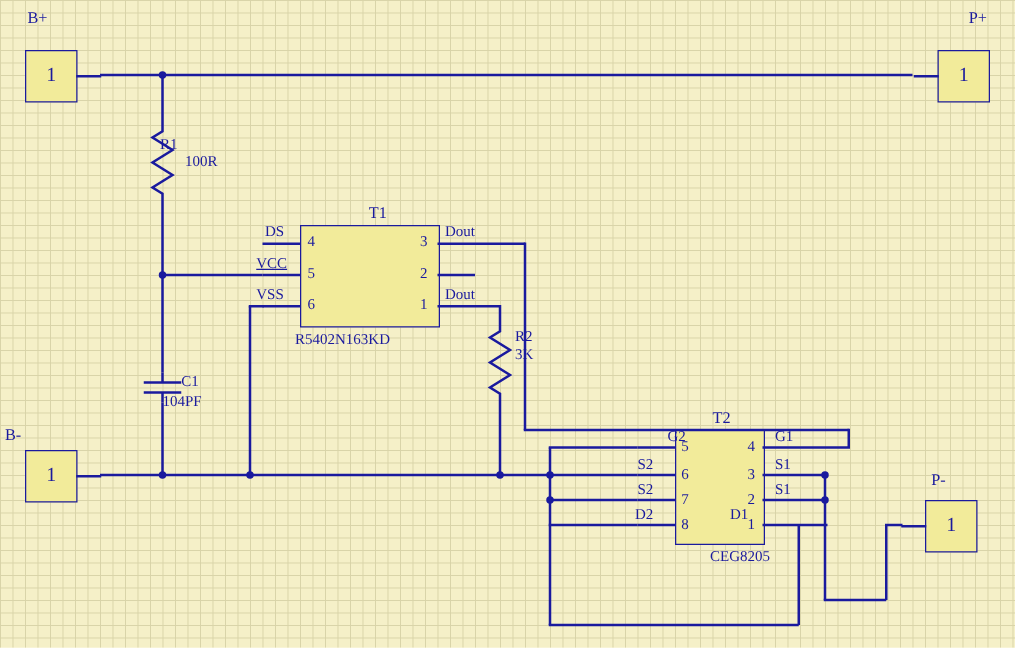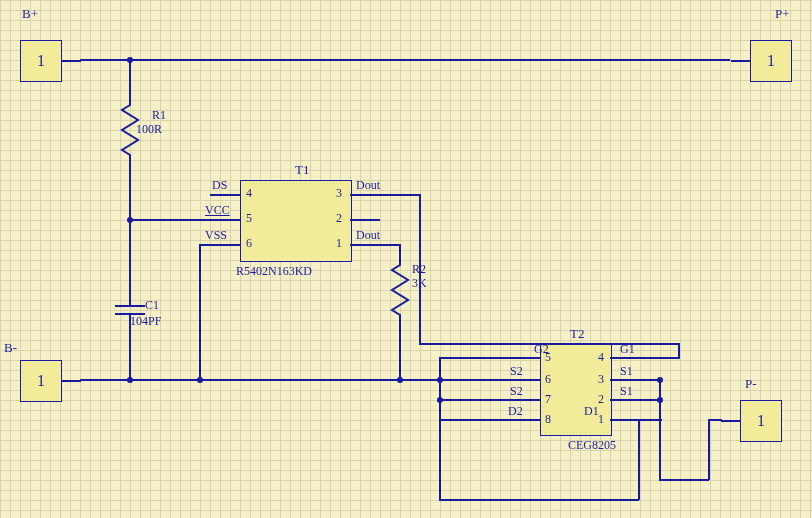--- a/index.html
+++ b/index.html
@@ -87,22 +87,22 @@
   </div>
 
   <div class="wire" style="left:80px; top:59px; width:650px; height:2px;"></div>
   <div class="junction" style="left:130px; top:60px;"></div>
 
   <div class="wire" style="left:129px; top:60px; width:2px; height:40px;"></div>
   <svg class="comp" style="left:120px; top:100px;" width="20" height="60">
     <polyline points="10,0 10,5 2,10 18,20 2,30 18,40 2,50 10,55 10,60"></polyline>
   </svg>
   <div class="wire" style="left:129px; top:160px; width:2px; height:60px;"></div>
-  <div class="txt small" style="left:152px; top:108px;">R1</div>
-  <div class="txt small" style="left:136px; top:122px;">100R</div>
+  <div class="txt small" style="left:128px; top:108px;">R1</div>
+  <div class="txt small" style="left:148px; top:122px;">100R</div>
 
   <div class="txt" style="left:295px; top:162px;">T1</div>
   <div class="chip" style="left:240px; top:180px; width:110px; height:80px;"></div>
 
   <div class="wire" style="left:210px; top:194px; width:30px; height:2px;"></div>
   <div class="txt small" style="left:212px; top:178px;">DS</div>
   <div class="pin-num" style="left:246px; top:186px;">4</div>
 
   <div class="wire" style="left:210px; top:219px; width:30px; height:2px;"></div>
   <div class="txt small" style="left:205px; top:203px;text-decoration:underline;">VCC</div>

